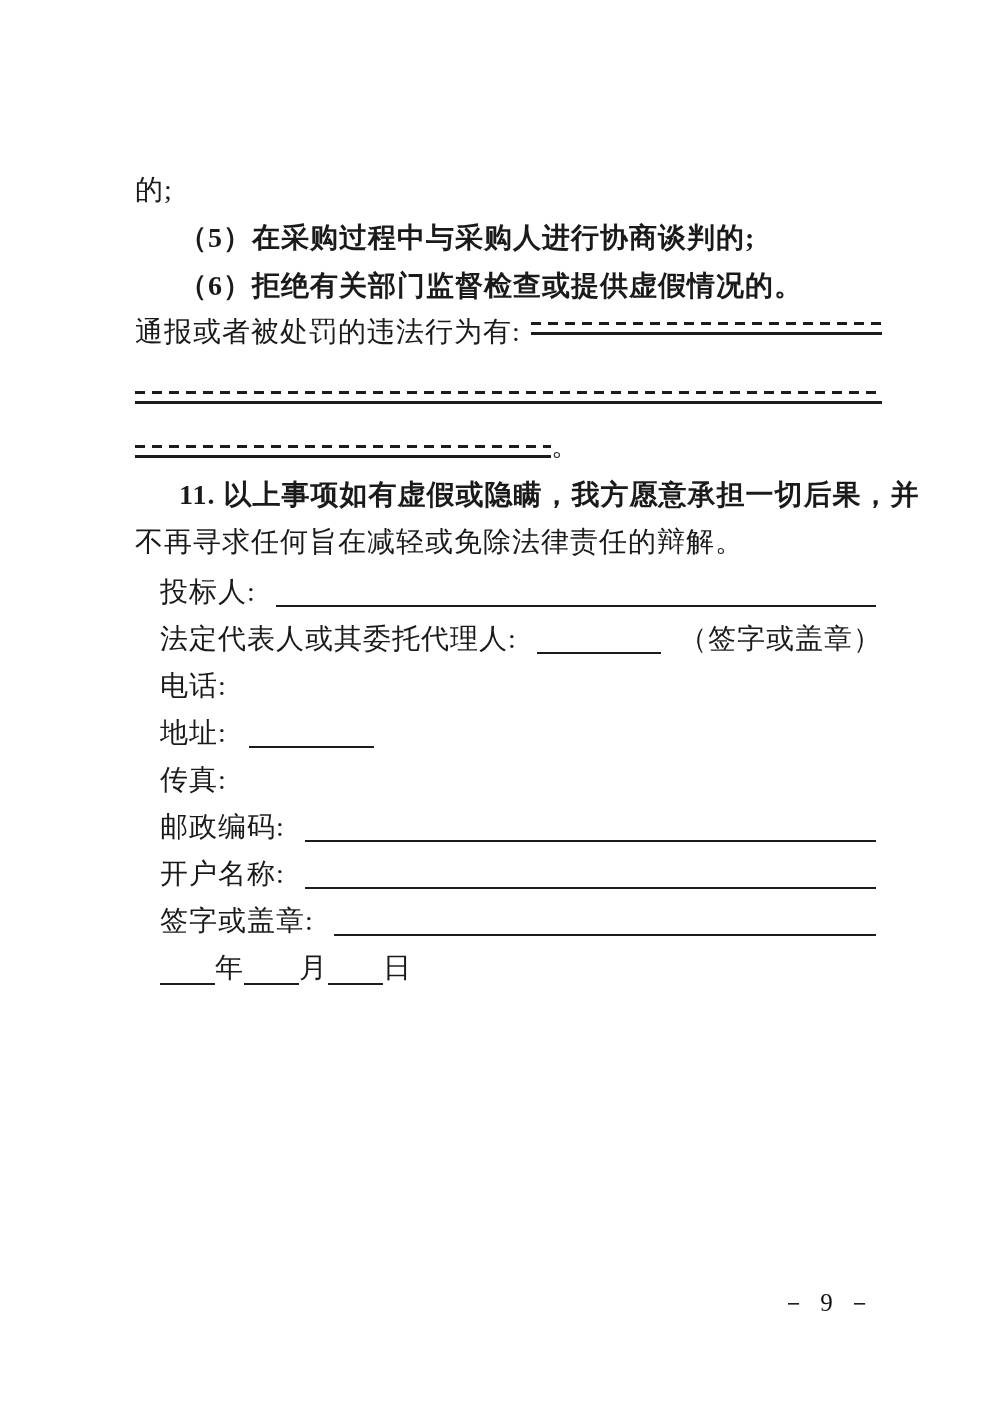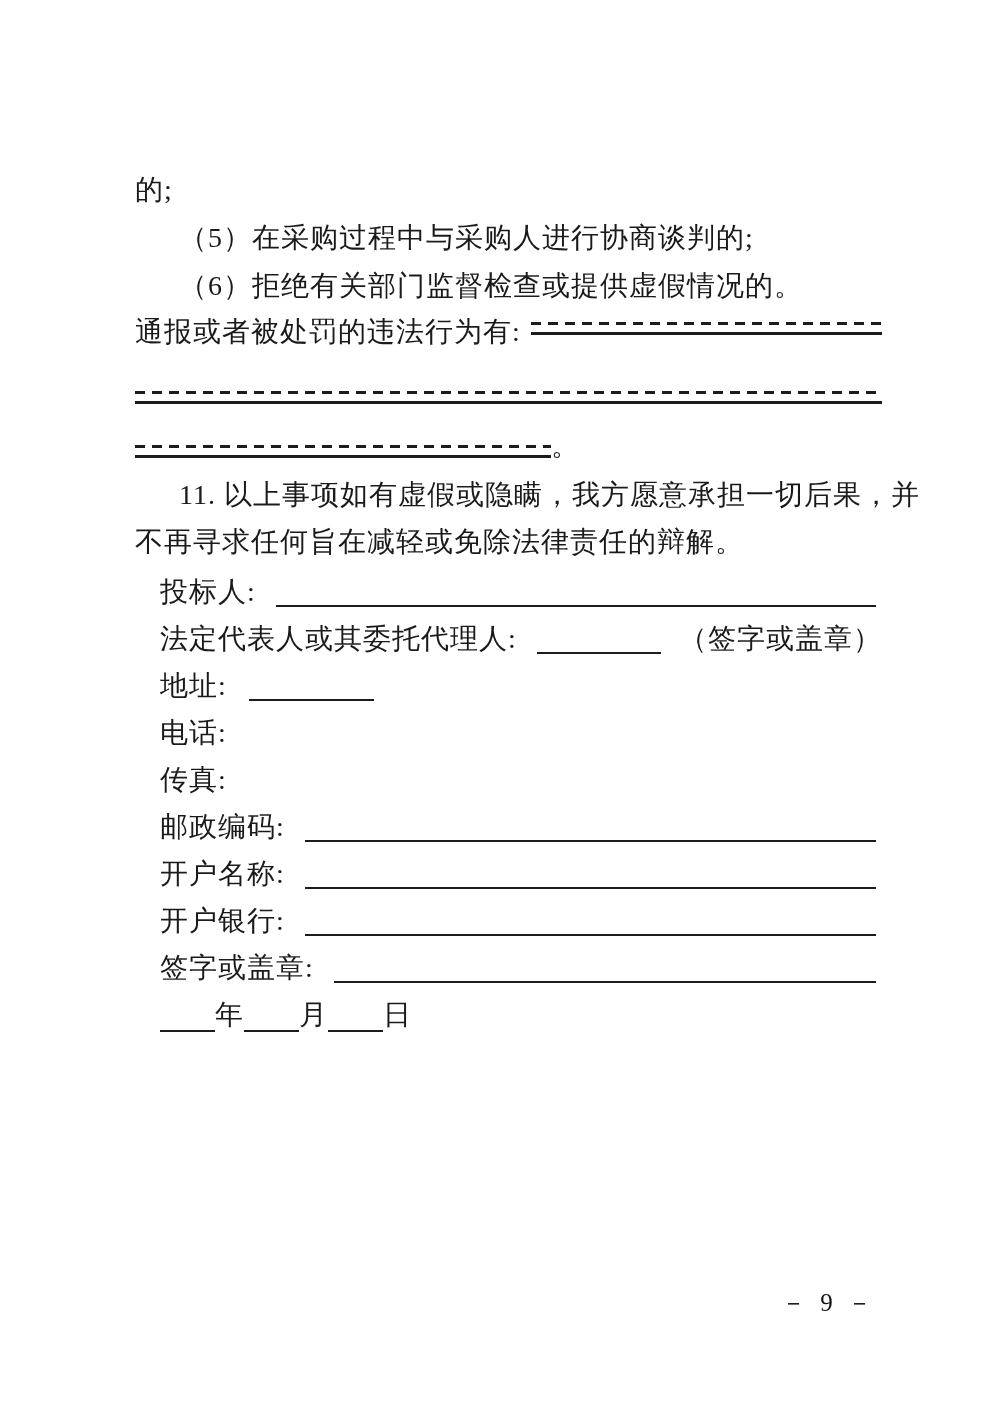--- a/index.html
+++ b/index.html
@@ -16,21 +16,21 @@
     overflow:hidden;
   }
   .content {
     position:absolute;
     left:135px; right:118px; top:166px;
     font-size:28px;
     letter-spacing:1px;
     color:#1a1a1a;
   }
   .row { height:48px; line-height:48px; white-space:nowrap; }
-  .indent { padding-left:44px; }
+  .indent { padding-left:44px;font-weight:bold; }
 
   
   .flexrow {
     display:flex;
     align-items:flex-start;
     height:48px;
   }
   .flexrow .lbl { line-height:44px; flex:0 0 auto; }
 
   
@@ -112,46 +112,42 @@
         <span class="blank grow"></span>
       </div>
 
       <div class="sigrow">
         <span class="lbl">法定代表人或其委托代理人:</span>
         <span class="blank grow"></span>
         <span class="suffix">（签字或盖章）</span>
       </div>
 
       <div class="sigrow">
-        <span class="lbl">地址:</span>
-        <span class="blank addr"></span>
+        <span class="lbl">电话:</span>
       </div>
 
       <div class="sigrow">
-        <span class="lbl">电话:</span>
+        <span class="lbl">地址:</span>
+        <span class="blank addr"></span>
       </div>
 
       <div class="sigrow">
         <span class="lbl">传真:</span>
       </div>
 
       <div class="sigrow">
         <span class="lbl">邮政编码:</span>
         <span class="blank grow"></span>
       </div>
 
       <div class="sigrow">
         <span class="lbl">开户名称:</span>
         <span class="blank grow"></span>
       </div>
 
-      <div class="sigrow">
-        <span class="lbl">开户银行:</span>
-        <span class="blank grow"></span>
-      </div>
 
       <div class="sigrow">
         <span class="lbl">签字或盖章:</span>
         <span class="blank grow"></span>
       </div>
 
       <div class="daterow">
         <span class="blank datefill"></span>
         <span class="lbl">年</span>
         <span class="blank datefill"></span>

